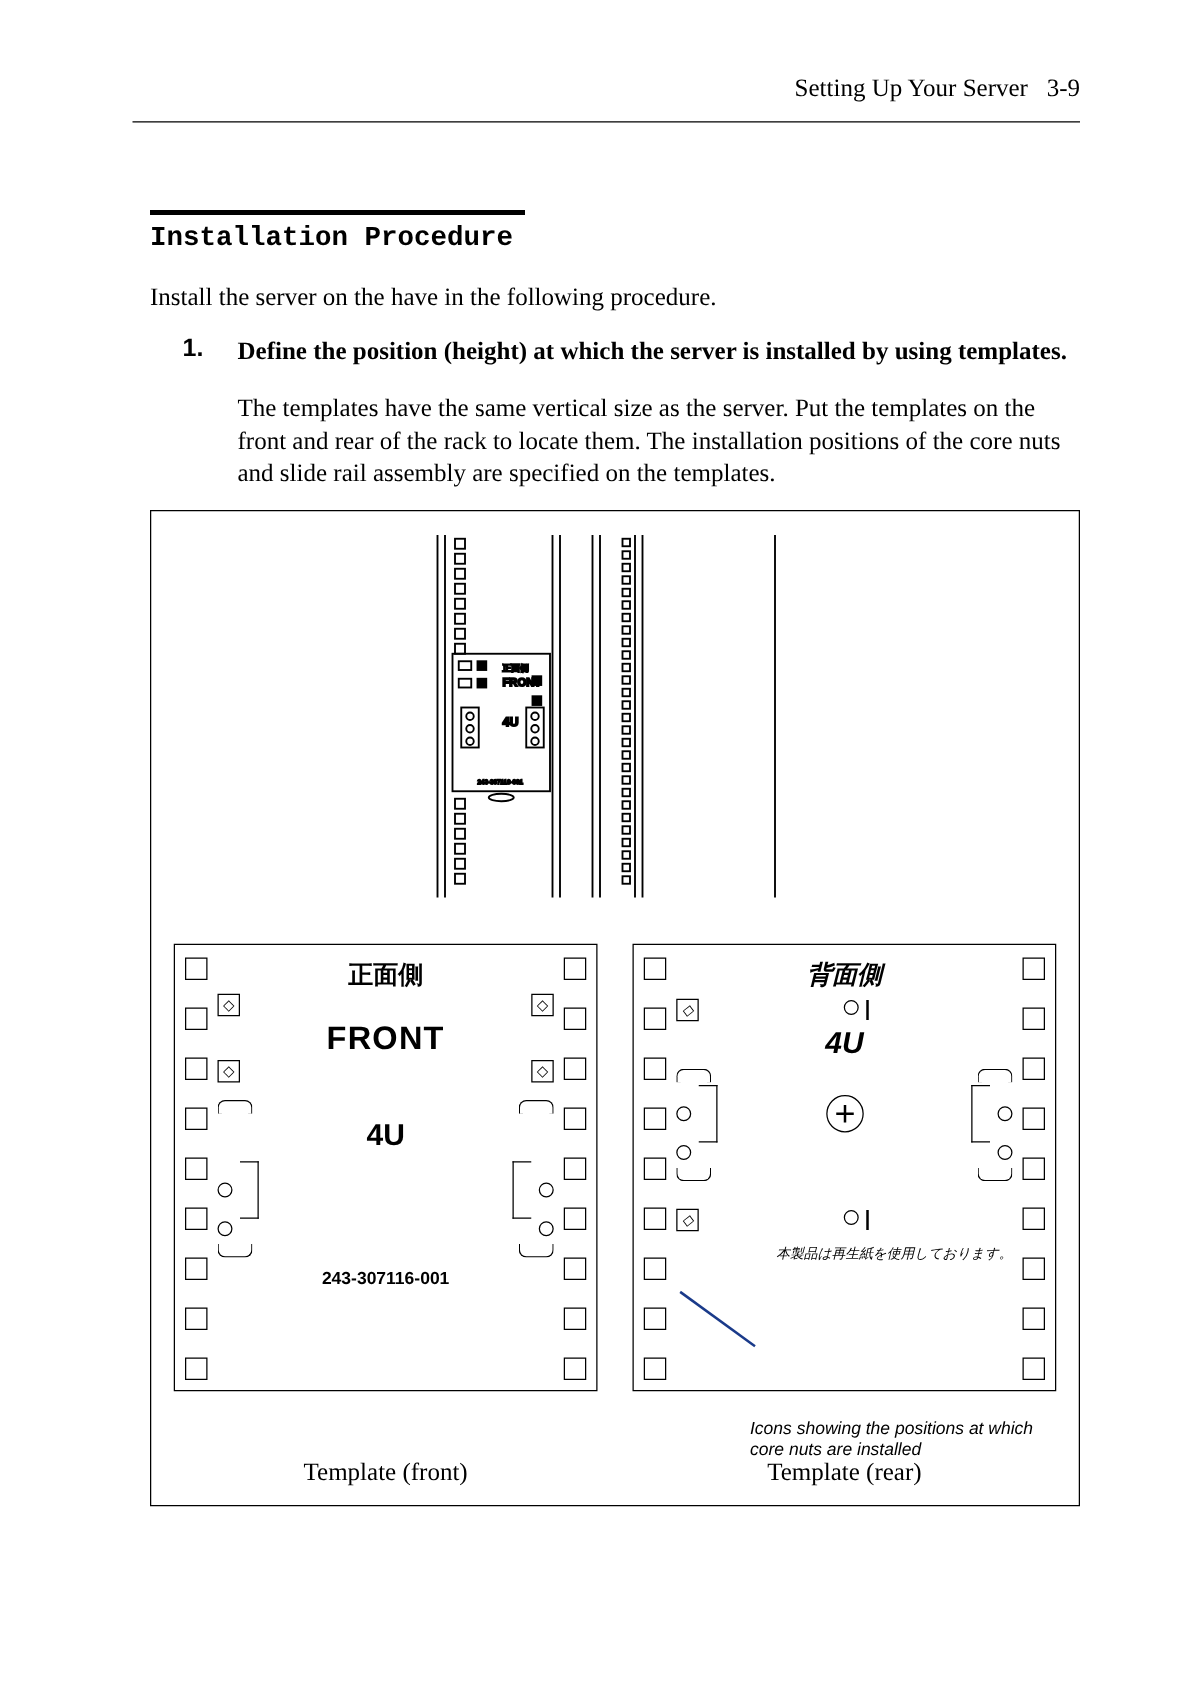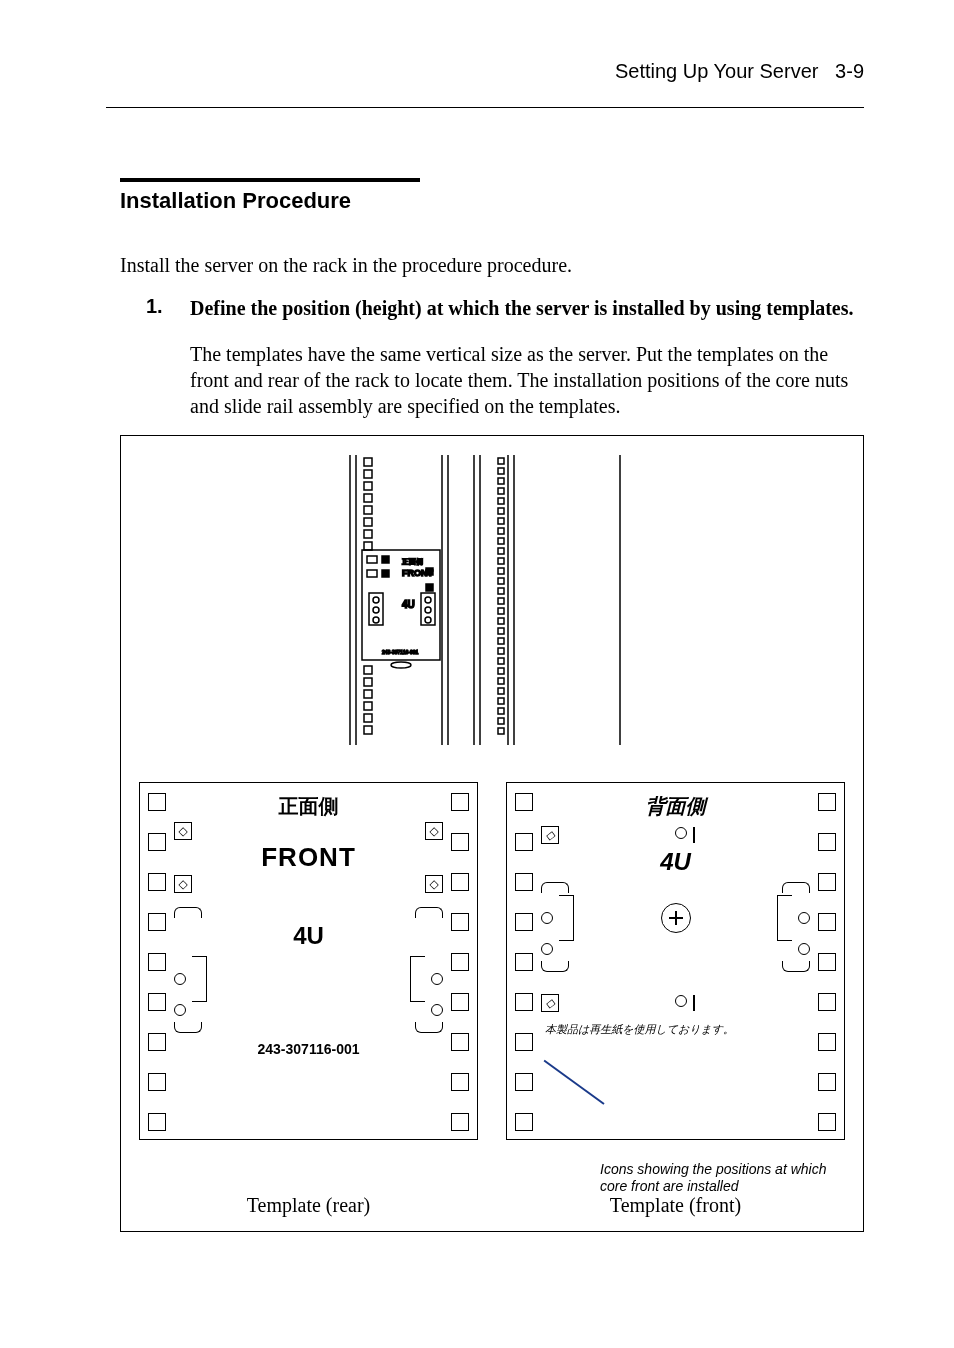--- a/index.html
+++ b/index.html
@@ -12,32 +12,32 @@
     height: 1348px;
     box-sizing: border-box;
   }
   .page {
     padding: 60px 90px 40px 106px;
     box-sizing: border-box;
   }
   .running-head {
     text-align: right;
     font-size: 20px;
-    font-family: Liberation Sans, sans-serif;
+    font-family: Liberation Serif, serif;
     border-bottom: 1.5px solid #000;
-    padding-bottom: 24px;
+    padding-bottom: 14px;
     margin-bottom: 70px;
   }
   .section-title {
-    font-family: Liberation Sans, sans-serif;
+    font-family: Liberation Mono, monospace;
     font-weight: bold;
     font-size: 22px;
     border-top: 4px solid #000;
     padding-top: 6px;
-    margin: 0 0 40px 14px;
+    margin: 0 0 24px 14px;
     display: inline-block;
     width: 300px;
   }
   .intro {
     font-size: 20px;
     margin: 0 0 18px 14px;
   }
   .step {
     display: flex;
     margin-left: 40px;
@@ -180,21 +180,21 @@
   .screw::before{width:14px;height:2px;transform:translate(-50%,-50%);}
   .screw::after{width:2px;height:14px;transform:translate(-50%,-50%);}
   .partno {
     text-align: center;
     font-family: Arial, Helvetica, sans-serif;
     font-weight: bold;
     font-size: 14px;
     margin-top: 8px;
   }
   .recycled {
-    text-align:left;
+    text-align:right;
     font-size: 11px;
     font-family: "MS Gothic","Hiragino Sans", sans-serif;
     margin-top: 10px;
     padding-left: 4px;
   }
   .callout {
     position: absolute;
     right: -6px;
     bottom: -56px;
     width: 250px;
@@ -228,21 +228,21 @@
 <body>
 
 <div class="page">
 
   <div class="running-head">
     <span>Setting Up Your Server</span>&nbsp;&nbsp;&nbsp;<span>3-9</span>
   </div>
 
   <div class="section-title">Installation Procedure</div>
 
-  <p class="intro">Install the server on the rack in the procedure procedure.</p>
+  <p class="intro">Install the server on the have in the following procedure.</p>
 
   <div class="step">
     <div class="step-num">1.</div>
     <div class="step-body">Define the position (height) at which the server is installed by using templates.</div>
   </div>
   <p class="step-detail">The templates have the same vertical size as the server. Put the templates on the front and rear of the rack to locate them. The installation positions of the core nuts and slide rail assembly are specified on the templates.</p>
 
   <div class="figure-frame">
 
     <div class="fig-top">
@@ -471,25 +471,25 @@
               <div class="slot"></div>
             <div class="slot"></div>
               <div class="slot"></div>
               <div class="slot"></div>
               <div class="slot"></div>
               <div class="slot"></div>
           </div>
         </div>
         <div class="callout">
           <span class="callout-line"></span>
-          <span>Icons showing the positions at which core front are installed</span>
+          <span>Icons showing the positions at which core nuts are installed</span>
         </div>
       </div>
     </div>
 
     <div class="captions">
+      <div class="caption">Template (front)</div>
       <div class="caption">Template (rear)</div>
-      <div class="caption">Template (front)</div>
     </div>
 
   </div>
 
 </div>
 
 </body></html>

